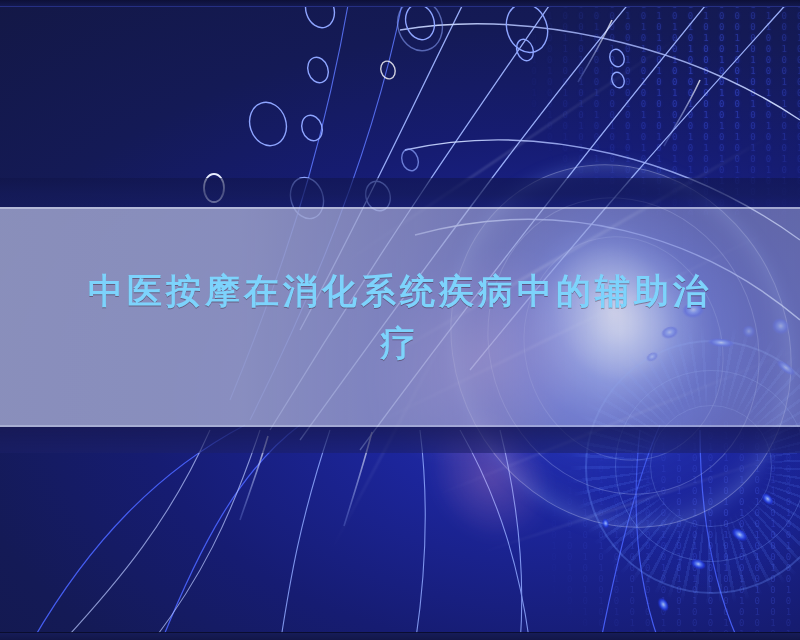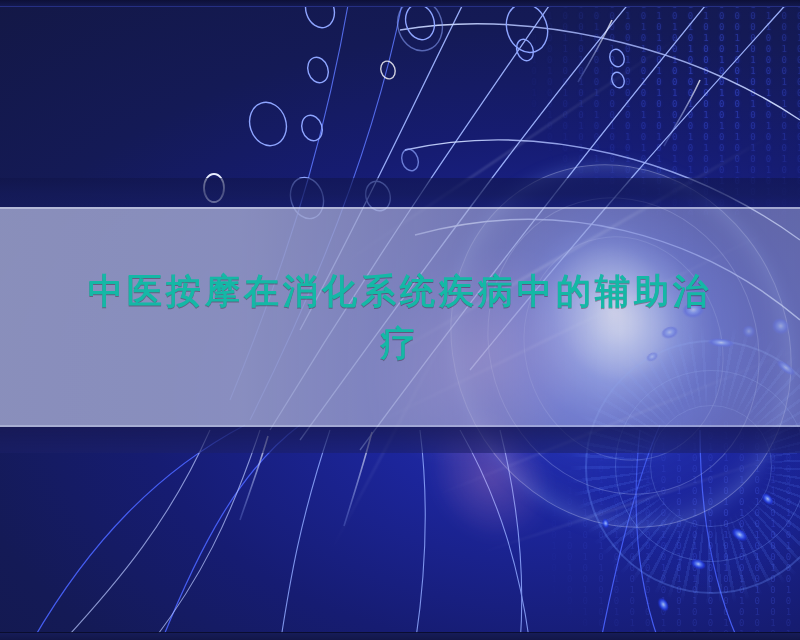--- a/index.html
+++ b/index.html
@@ -195,21 +195,21 @@
     display:flex;align-items:center;justify-content:center;
   }
   #title-text{
     width:640px;
     text-align:center;
     font-family:"DejaVu Sans","Liberation Sans",sans-serif;
     font-weight:700;
     font-size:35px;
     line-height:52px;
     letter-spacing:4px;
-    color:#14b8a6;
+    color:#7dd3fc;
     text-shadow:0 1px 0 rgba(40,6,12,.35);
     white-space:pre-wrap;
   }
 </style>
 </head>
 <body>
 
 <div id="stage">
 
   <div class="layer" id="bg-base"></div>

